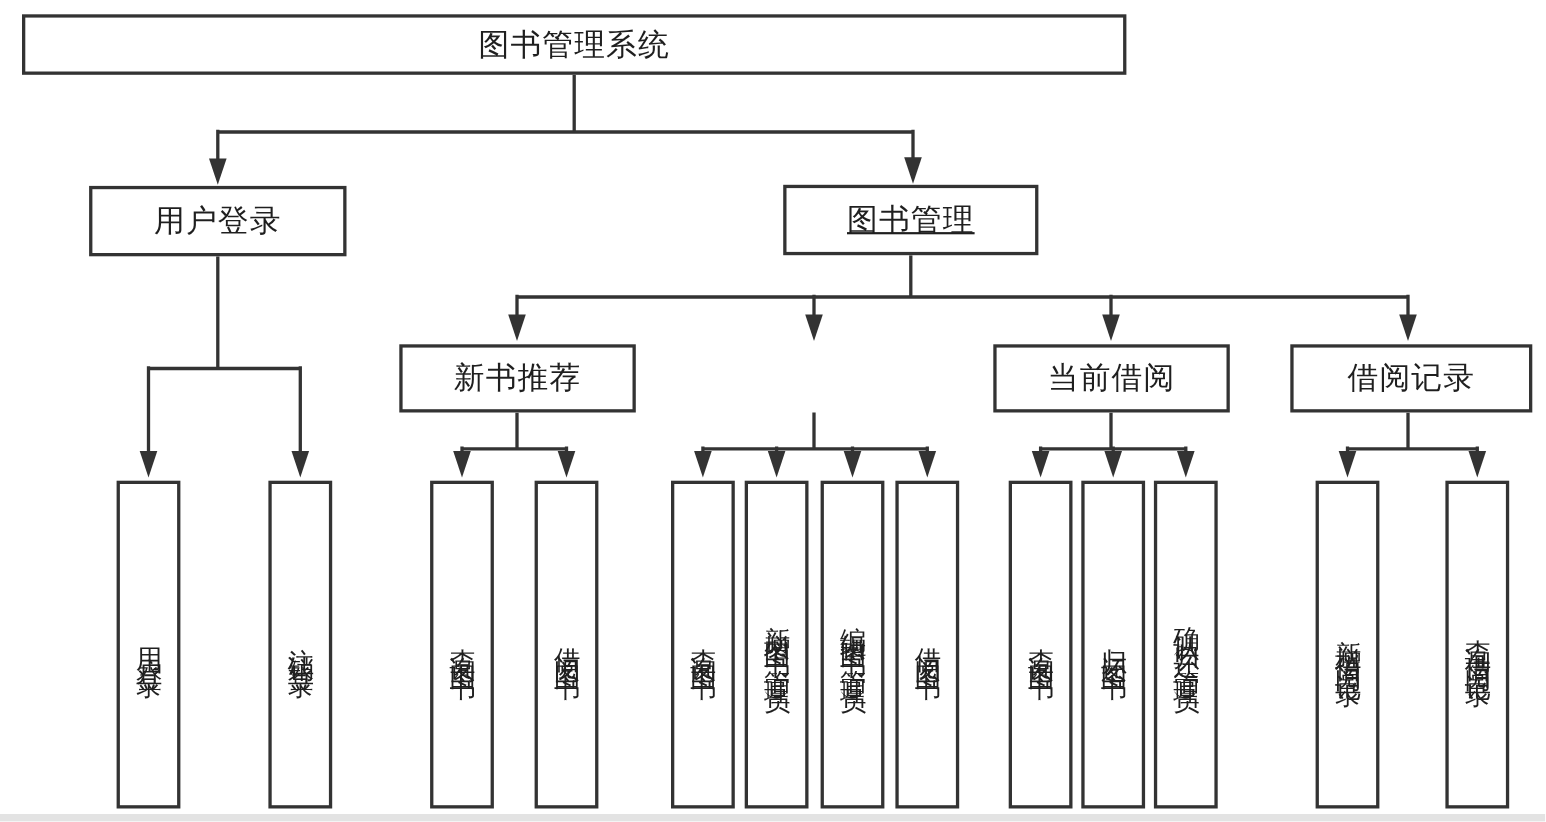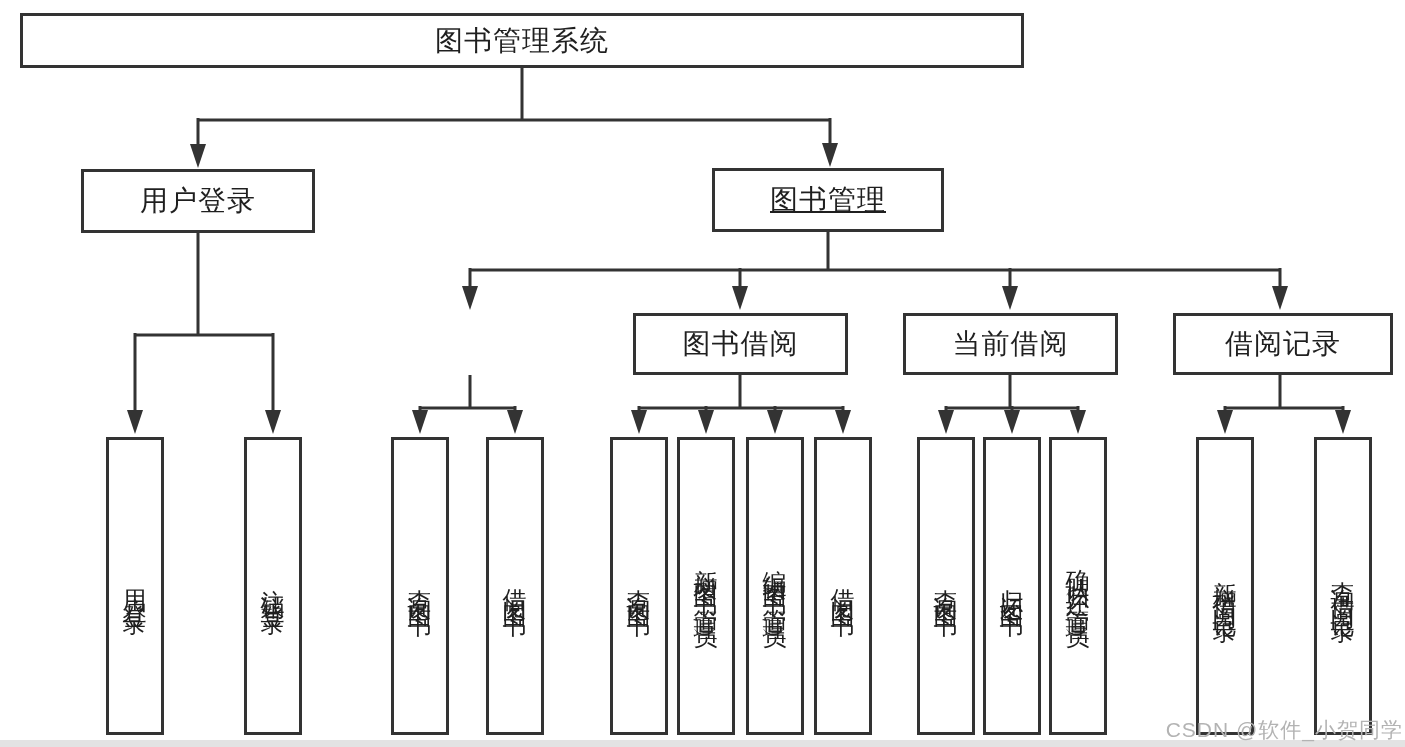--- a/index.html
+++ b/index.html
@@ -93,22 +93,22 @@
     <span>图书管理系统</span>
   </div>
 
   <div class="hbox" style="left:81px;top:169px;width:234px;height:64px;">
     <span>用户登录</span>
   </div>
   <div class="hbox" style="left:712px;top:168px;width:232px;height:64px;text-decoration:underline;">
     <span>图书管理</span>
   </div>
 
-  <div class="hbox" style="left:633px;top:313px;width:215px;height:62px;">
-    <span>图书借阅</span>
+  <div class="hbox" style="left:363px;top:313px;width:215px;height:62px;">
+    <span>新书推荐</span>
   </div>
   <div class="hbox" style="left:903px;top:313px;width:215px;height:62px;font-family:Liberation Serif, serif;">
     <span>当前借阅</span>
   </div>
   <div class="hbox" style="left:1173px;top:313px;width:220px;height:62px;">
     <span>借阅记录</span>
   </div>
 
   <div class="vbox" style="left:106px;">
     <span>用户登录</span>
@@ -147,15 +147,14 @@
     <span>确认归还（管理员）</span>
   </div>
 
   <div class="vbox" style="left:1196px;">
     <span>新增借阅记录</span>
   </div>
   <div class="vbox" style="left:1314px;">
     <span>查询借阅记录</span>
   </div>
 
-  <div id="watermark">CSDN @软件_小贺同学</div>
   <div id="bottom-band"></div>
 </div>
 
 </body></html>

